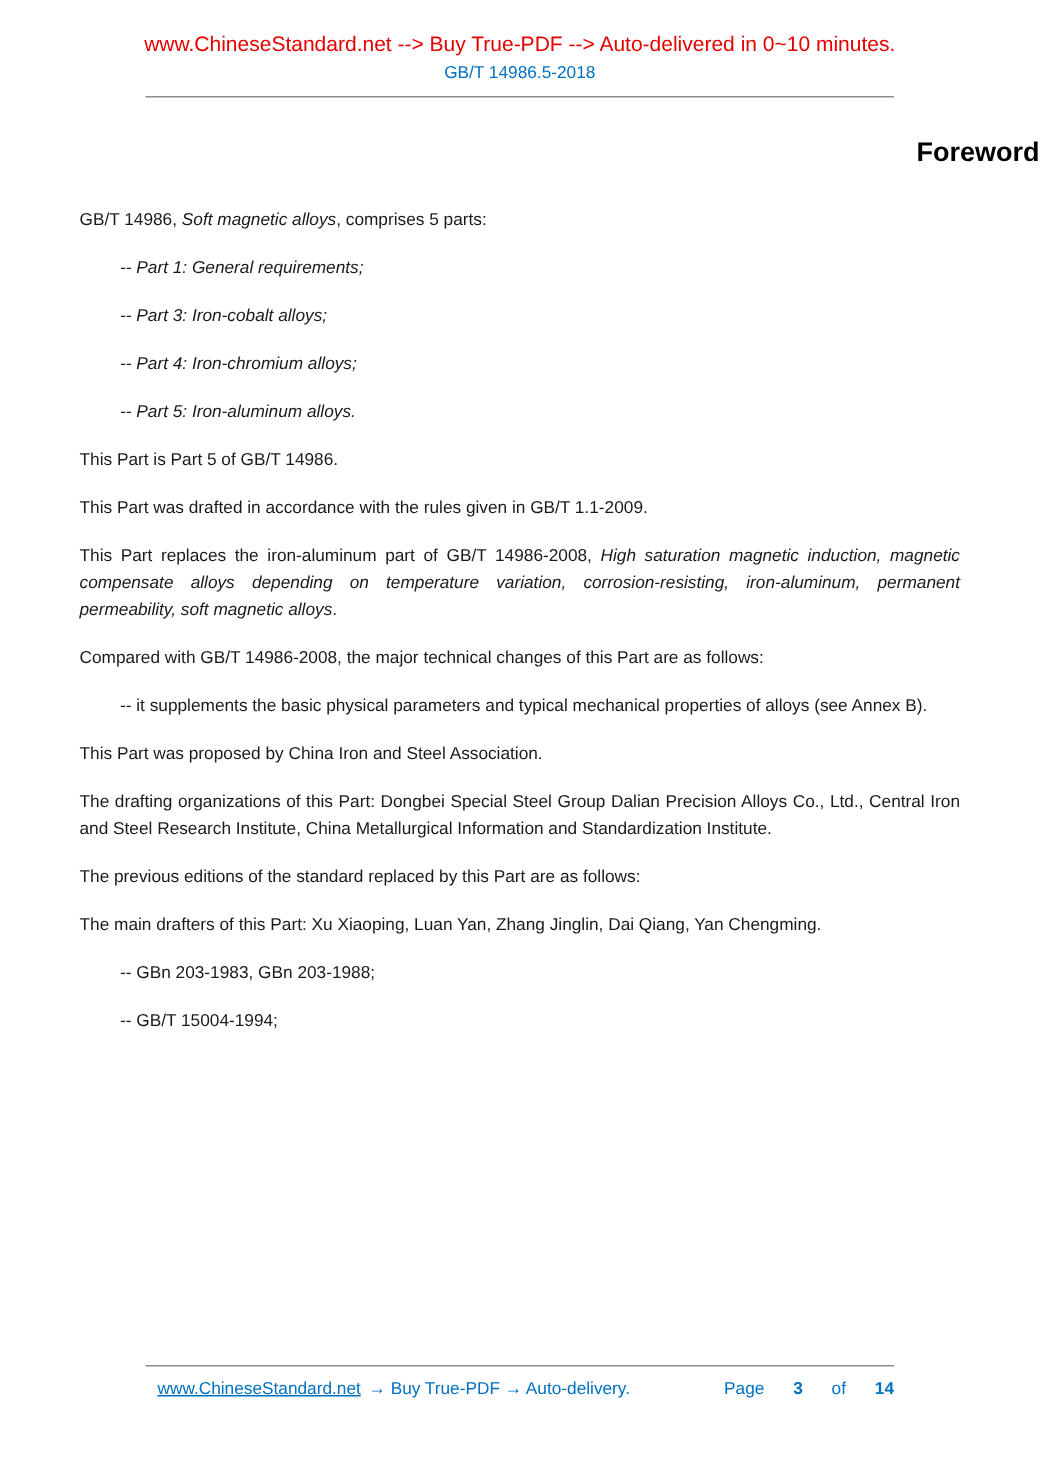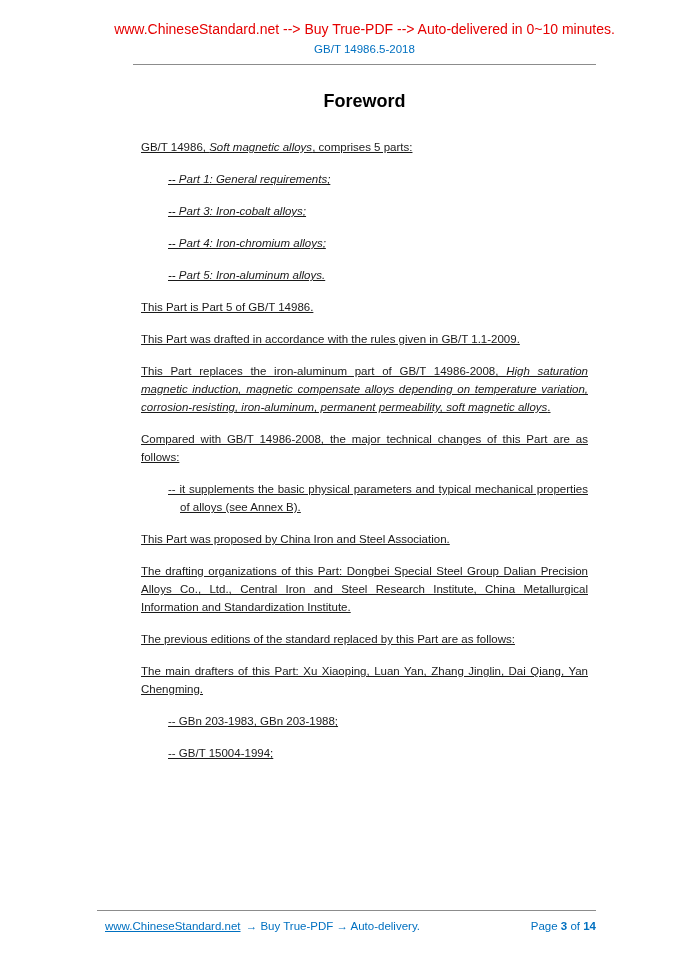--- a/index.html
+++ b/index.html
@@ -5,51 +5,49 @@
   * { margin: 0; padding: 0; box-sizing: border-box; }
   html, body { background: #ffffff; }
   .page {
     position: relative;
     width: 693px;
     height: 980px;
     background: #ffffff;
     font-family: "Liberation Sans", "DejaVu Sans", sans-serif;
     color: #1a1a1a;
     overflow: hidden;
-    padding-left: 36px;
   }
   .header { text-align: center; padding-top: 20px; }
   .banner {
     color: #e50000;
     font-size: 14px;
     line-height: 18px;
   }
   .doc-number {
     color: #0070c0;
     font-size: 11.5px;
     margin-top: 5px;
   }
   .rule {
     border: none;
     border-top: 1px solid #8c8c8c;
     margin: 9px 97px 0 97px;
     height: 0;
   }
   .title {
-    text-align: center;
+    text-align: right;
     font-size: 18px;
     font-weight: bold;
     color: #000000;
     margin-top: 26px;
     margin-bottom: 26px;
   }
   .doc-body {
-    margin: 0 105px;
+    margin: 0 53px;
     font-size: 11.5px;
-    text-decoration: underline;
   }
   .para {
     line-height: 18px;
     margin-bottom: 14px;
     text-align: justify;
   }
   .para.indent {
     margin-left: 27px;
     padding-left: 12px;
     text-indent: -12px;
@@ -74,21 +72,21 @@
     align-items: baseline;
     font-size: 11.5px;
     color: #0070c0;
   }
   .footer a {
     color: #0070c0;
     text-decoration: underline;
     cursor: pointer;
   }
   .footer .tagline { margin-left: 2px; }
-  .pageinfo span { margin-left: 0; }
+  .pageinfo span { margin-left: 16px; }
   .pageinfo .num { font-weight: bold; }
 </style>
 </head>
 <body>
 
 <div class="page">
 
   <div class="header">
     <div class="banner">www.ChineseStandard.net --&gt; Buy True-PDF --&gt; Auto-delivered in 0~10 minutes.</div>
     <div class="doc-number">GB/T 14986.5-2018</div>

